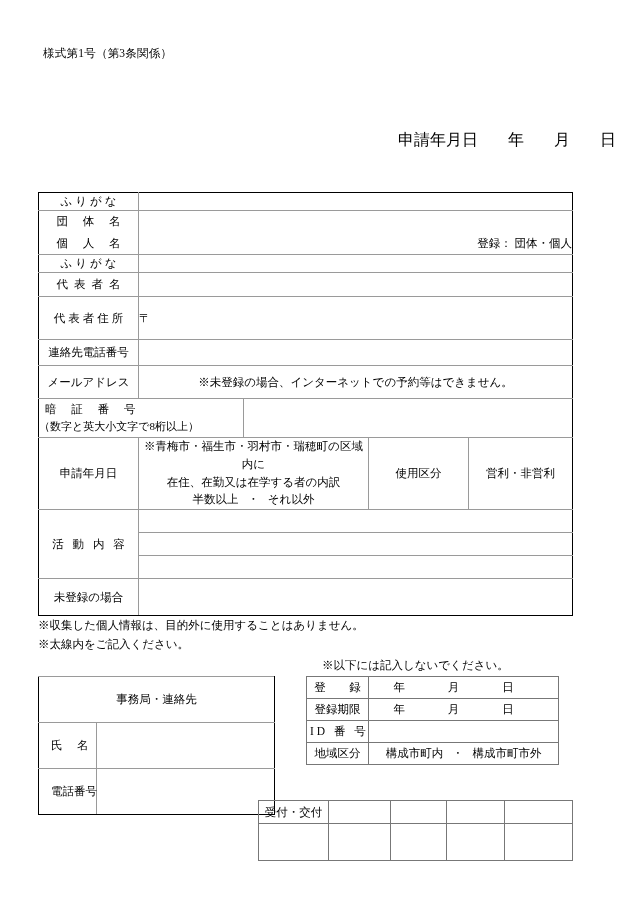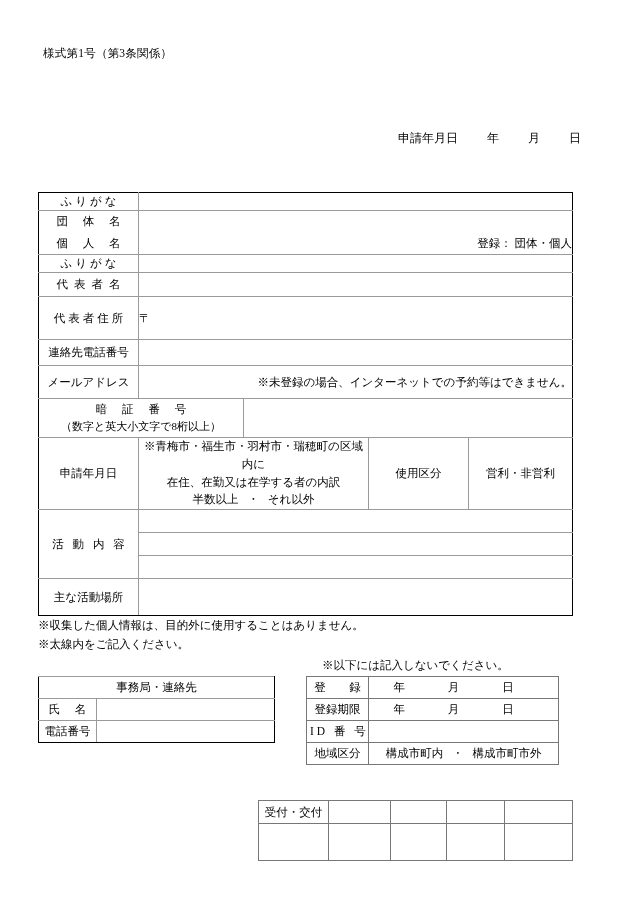--- a/index.html
+++ b/index.html
@@ -41,21 +41,21 @@
     right: 0;
     top: 86px;
     text-align: center;
     font-size: 15.5px;
     font-weight: bold;
     letter-spacing: 0.10em;
   }
   .apply-date {
     left: 398px;
     top: 130px;
-    font-size: 12px;
+    font-size: 16px;
     white-space: nowrap;
     text-align: center;
   }
   .apply-date .lbl { margin-right: 26px; }
   .apply-date .unit { margin-right: 26px; }
   .apply-date .unit:last-child { margin-right: 0; }
   .addressee {
     left: 43px;
     top: 152px;
     font-size: 11.5px;
@@ -89,31 +89,31 @@
   .main-table .thick-t  { border-top: 1.6px solid #000; }
   .main-table .thick-b  { border-bottom: 1.6px solid #000; }
 
   .furi { font-size: 9.5px; }
   .reg-type {
     text-align: right;
     padding-right: 16px;
     font-size: 11.5px;
   }
   .mail-note {
-    text-align: right;
+    text-align: center;
     padding-right: 10px;
     font-size: 8.5px;
   }
   .postal-mark {
     font-size: 11px;
     padding-left: 6px;
     vertical-align: top;
   }
   .pin-label {
-    text-align: center;
+    text-align: left;
     line-height: 1.55;
     font-size: 11.5px;
     padding: 3px 0;
     margin-top: 47px;
   }
   .pin-label .sub { font-size: 11px; }
   .members-note {
     text-align: center;
     line-height: 1.55;
     font-size: 10.5px;
@@ -139,21 +139,21 @@
     position: absolute;
     left: 38px;
     top: 676px;
     width: 236px;
     border: 1.6px solid #000;
   }
   .office-table td {
     border: 0.7px solid #9a9a9a;
     font-size: 11.5px;
     height: 21px;
-    padding: 0;
+    padding: 12px;
     margin-top: 8px;
   }
   .office-table .head {
     text-align: center;
     border-bottom: 0.7px solid #9a9a9a;
   }
   .office-table .lab {
     text-align: center;
     white-space: nowrap;
     border-left: 1.6px solid #000;
@@ -293,21 +293,21 @@
         <td class="thick-r thick-t" colspan="4" style="height:22px"></td>
       </tr>
       <tr>
         <td class="thick-r" colspan="4" style="height:22px"></td>
       </tr>
       <tr>
         <td class="thick-r" colspan="4" style="height:22px"></td>
       </tr>
 
       <tr>
-        <td class="lab thick-l thick-b thick-t" style="height:36px">主な活動場所</td>
+        <td class="lab thick-l thick-b thick-t" style="height:36px">未登録の場合</td>
         <td class="thick-r thick-b thick-t" colspan="4"></td>
       </tr>
     </tbody>
   </table>
 
   <div class="abs notes">
     <div>※収集した個人情報は、目的外に使用することはありません。</div>
     <div>※太線内をご記入ください。</div>
   </div>
 

